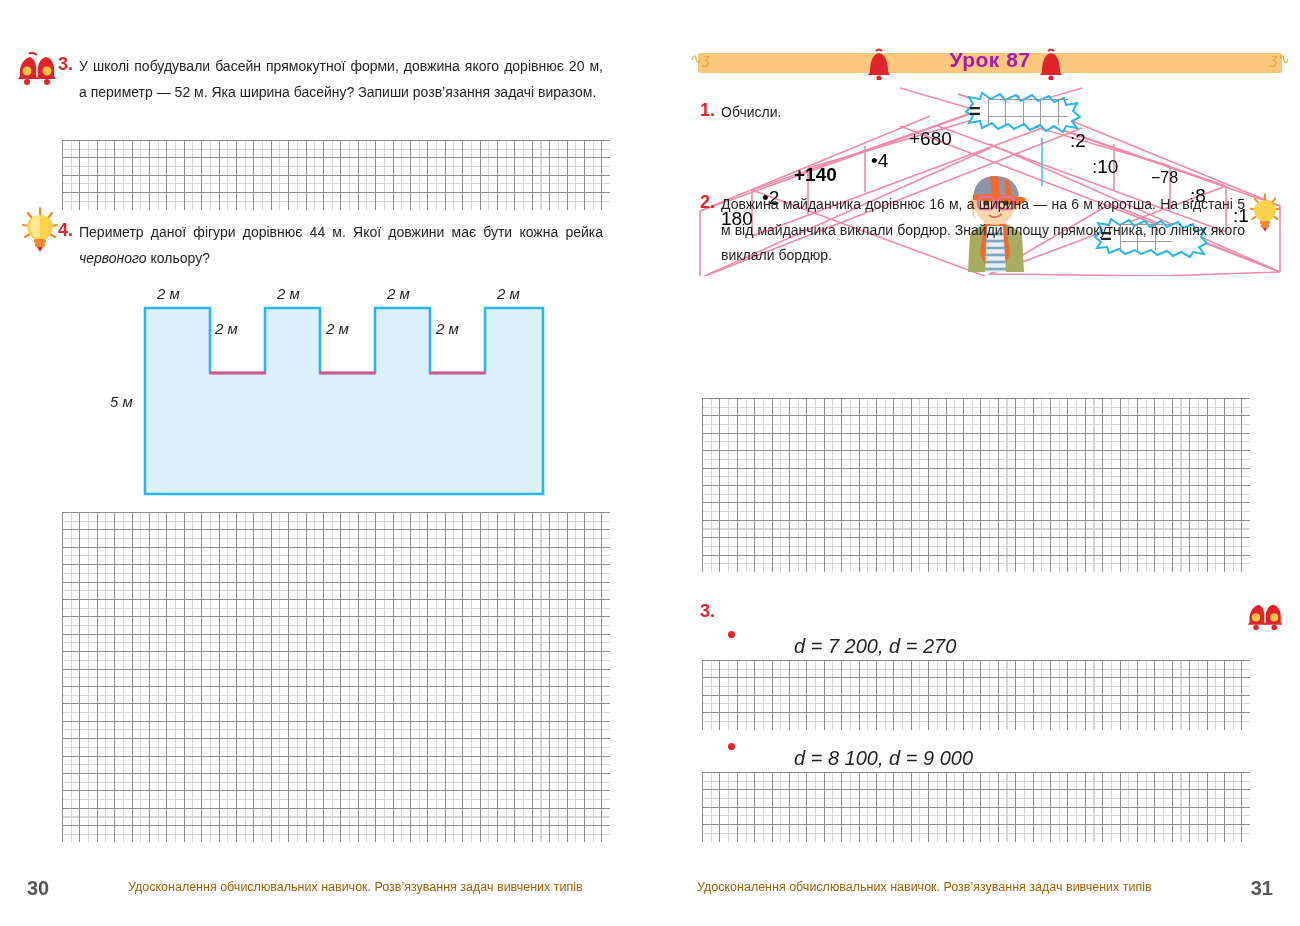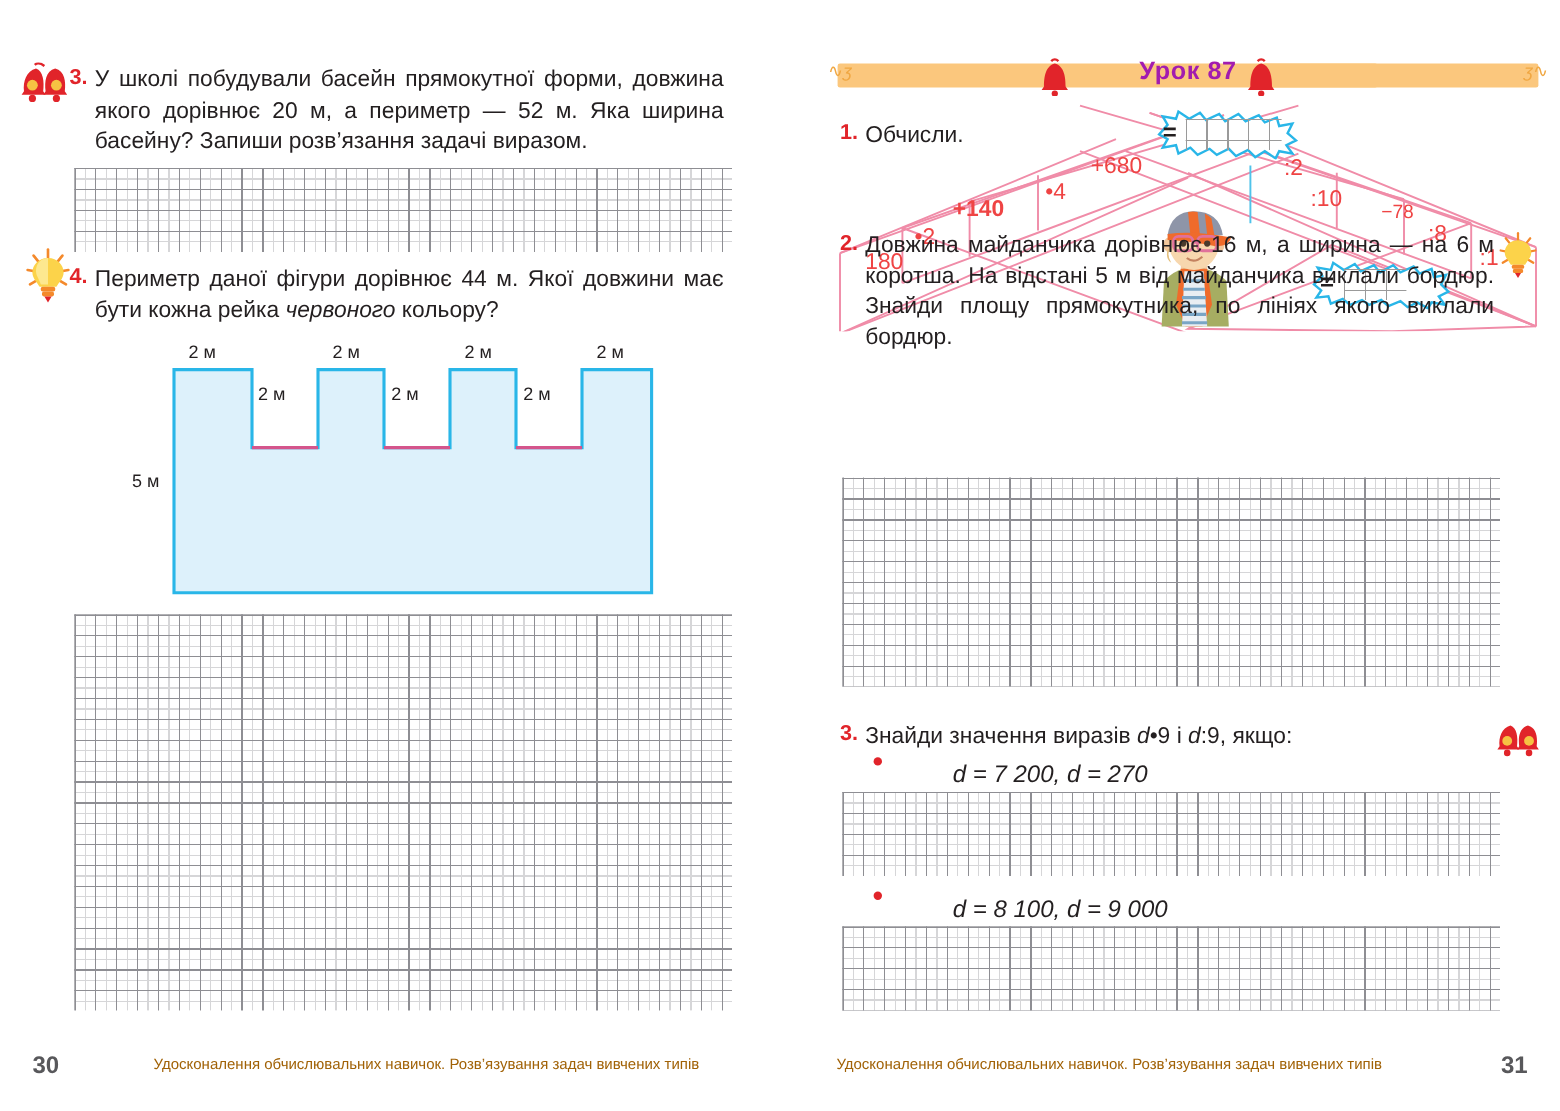--- a/index.html
+++ b/index.html
@@ -15,51 +15,51 @@
         background-image:
           repeating-linear-gradient(to right, #8e8e93 0px,#8e8e93 1px, transparent 1px, transparent 17.4px),
           repeating-linear-gradient(to bottom, #8e8e93 0px,#8e8e93 1px, transparent 1px, transparent 17.4px),
           repeating-linear-gradient(to right, #d6d6d8 0px,#d6d6d8 1px, transparent 1px, transparent 8.7px),
           repeating-linear-gradient(to bottom, #d6d6d8 0px,#d6d6d8 1px, transparent 1px, transparent 8.7px);
   }
 
   
   .task{position:absolute;display:flex;}
   .tnum{color:#e1242a;font-weight:bold;font-size:18px;margin-right:6px;flex:none;}
-  .ttext{font-size:19px;line-height:25.5px;text-align:justify;}
+  .ttext{font-size:14px;line-height:25.5px;text-align:justify;}
   .ttext i{font-style:italic;}
 
   
   .icon{position:absolute;}
   .bells svg,.bulb svg{display:block;}
 
   
   #lesson-header{position:absolute;left:690px;top:46px;width:600px;height:34px;}
   .hbar{position:absolute;top:7px;height:20px;background:#fbc77d;
         border-radius:2px;}
   #hbar-left{left:8px;width:450px;}
   #hbar-right{right:8px;width:230px;}
   #lesson-title{position:absolute;left:0;right:0;top:2px;text-align:center;
         color:#a21caf;font-weight:bold;font-size:21px;letter-spacing:.5px;}
   .swirl{position:absolute;top:4px;color:#f0a742;font-size:15px;font-style:italic;}
 
   
   #chain{position:absolute;left:690px;top:86px;width:600px;height:190px;}
   #chain svg{position:absolute;left:0;top:0;}
-  .clabel{position:absolute;font-size:17px;color:#ef4444;white-space:nowrap;}
+  .clabel{position:absolute;font-size:17px;color:#000000;white-space:nowrap;}
 
   .answerbox{position:absolute;}
   .answerbox .cellgrid{position:absolute;
       background-image:
         repeating-linear-gradient(to right,#9a9a9a 0px,#9a9a9a 1px,transparent 1px,transparent 17.4px),
         repeating-linear-gradient(to bottom,#9a9a9a 0px,#9a9a9a 1px,transparent 1px,transparent 17.4px);}
   .eqsign{position:absolute;font-size:20px;font-weight:bold;color:#231f20;}
 
   
-  #figure{position:absolute;left:100px;top:280px;width:470px;height:230px;}
+  #figure{position:absolute;left:100px;top:280px;width:470px;height:230px;font-style:italic;}
   .dim{position:absolute;font-size:15px;color:#231f20;white-space:nowrap;}
 
   
   .bulletrow{position:absolute;display:flex;align-items:flex-start;font-size:20px;gap:48px;}
   .bdot{width:7px;height:7px;border-radius:50%;background:#e1242a;margin-right:11px;flex:none;
         position:relative;top:-4px;}
   .bulletrow i{font-style:italic;}
 
   
   .footer{position:absolute;bottom:32px;font-size:12.5px;color:#a16207;white-space:nowrap;}
@@ -292,21 +292,20 @@
       <rect x="14" y="33" width="12" height="4" rx="1.5" fill="#f4892b"></rect>
       <rect x="15" y="37" width="10" height="4" rx="1.5" fill="#f4892b"></rect>
       <path d="M17 41 L23 41 L20 46 Z" fill="#e1242a"></path>
     </svg>
   </div>
 
   <div class="grid" style="left:52px;top:398px;width:548px;height:174px;"></div>
 
   <div class="task" style="left:50px;top:601px;width:520px;">
     <span class="tnum">3.</span>
-    <span class="ttext"><span>Знайди значення виразів </span><i>d</i><span>•9</span><span> і </span><i>d</i><span>:9</span><span>, якщо:</span></span>
   </div>
 
   <div class="icon bells" style="left:596px;top:600px;">
     <svg width="40" height="33" viewBox="0 0 44 36">
       <g fill="#e1242a">
         <path d="M14 5 C6 7 3 16 4 24 L2 27 L22 27 L20 24 C21 16 20 7 14 5 Z"></path>
         <path d="M30 5 C22 7 21 16 22 24 L20 27 L40 27 L38 24 C39 16 38 7 30 5 Z"></path>
       </g>
       <circle cx="11" cy="19" r="4.5" fill="#f6c243"></circle>
       <circle cx="31" cy="19" r="4.5" fill="#f6c243"></circle>

